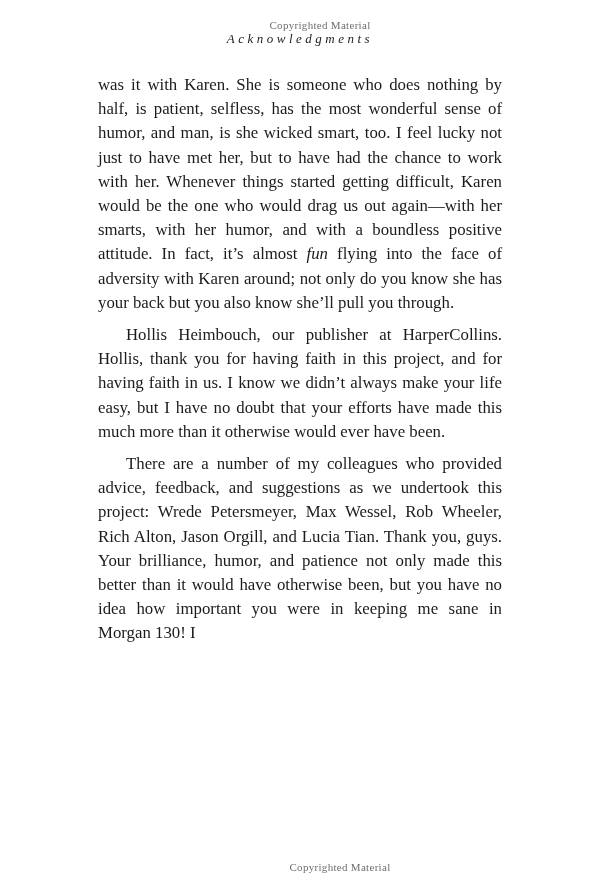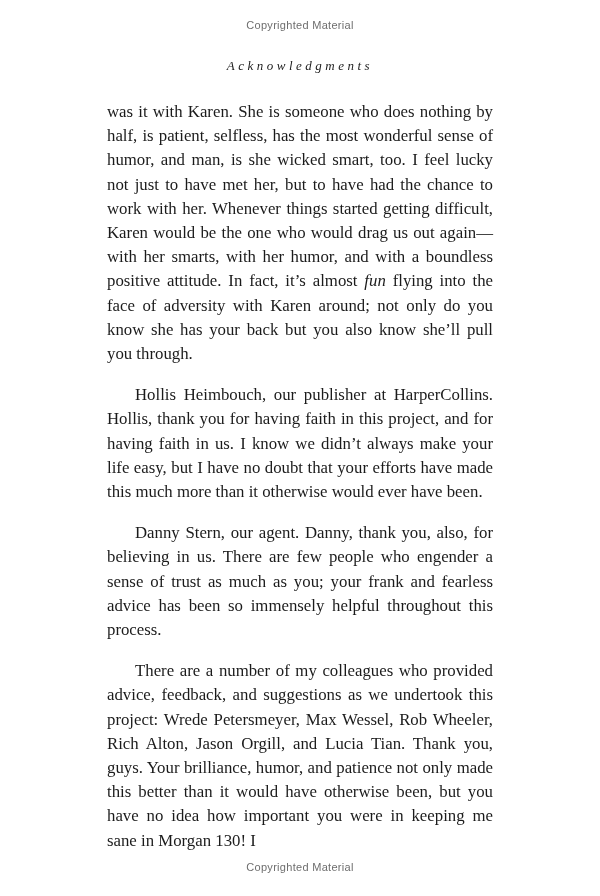--- a/index.html
+++ b/index.html
@@ -11,50 +11,50 @@
     position: relative;
     box-sizing: border-box;
     width: 600px;
     height: 896px;
     background: var(--background, #ffffff);
     font-family: "Liberation Serif", serif;
     padding-top: 19px;
     overflow: hidden;
   }
   .copyright-notice {
-    font-family: Liberation Sans, sans-serif;
+    font-family: Liberation Serif, serif;
     font-size: 11px;
     color: var(--notice-gray, #6e6e6e);
     text-align: center;
     letter-spacing: 0.3px;
+    margin-left: 40px;
   }
   .copyright-notice.bottom {
     position: absolute;
     top: 861px;
     left: 0;
     width: 100%;
   }
   .chapter-title {
-    margin-top: 27px;
     text-align: center;
     font-style: italic;
     font-size: 13px;
     letter-spacing: 3.5px;
     color: var(--text, #1b1b1b);
   }
   .page-body {
     width: 420px;
     margin: 26px auto 0 auto;
     text-align: justify;
     font-size: 16.8px;
     line-height: 24.2px;
     color: var(--text, #1b1b1b);
   }
   .para {
-    margin: 17px;
+    margin: 8px;
   }
   .para.indent {
     text-indent: 28px;
   }
   .para em {
     font-style: italic;
   }
   .page-number {
     position: absolute;
     top: 806px;
@@ -71,20 +71,19 @@
 
 <div class="book-page">
 
   <div class="copyright-notice top">Copyrighted Material</div>
 
   <div class="chapter-title">Acknowledgments</div>
 
   <div class="page-body">
       <p class="para"><span>was it with Karen. She is someone who does nothing by half, is patient, selfless, has the most wonderful sense of humor, and man, is she wicked smart, too. I feel lucky not just to have met her, but to have had the chance to work with her. Whenever things started getting difficult, Karen would be the one who would drag us out again—with her smarts, with her humor, and with a boundless positive attitude. In fact, it’s almost </span><em>fun</em><span> flying into the face of adversity with Karen around; not only do you know she has your back but you also know she’ll pull you through.</span></p>
       <p class="para indent"><span>Hollis Heimbouch, our publisher at HarperCollins. Hollis, thank you for having faith in this project, and for having faith in us. I know we didn’t always make your life easy, but I have no doubt that your efforts have made this much more than it otherwise would ever have been.</span></p>
-      <p class="para indent"><span>Danny Stern, our agent. Danny, thank you, also, for believing in us. There are few people who engender a sense of trust as much as you; your frank and fearless advice has been so immensely helpful throughout this process.</span></p>
       <p class="para indent"><span>There are a number of my colleagues who provided advice, feedback, and suggestions as we undertook this project: Wrede Petersmeyer, Max Wessel, Rob Wheeler, Rich Alton, Jason Orgill, and Lucia Tian. Thank you, guys. Your brilliance, humor, and patience not only made this better than it would have otherwise been, but you have no idea how important you were in keeping me sane in Morgan 130! I</span></p>
     </div>
 
 
   <div class="copyright-notice bottom">Copyrighted Material</div>
 
 </div>
 
 </body></html>

